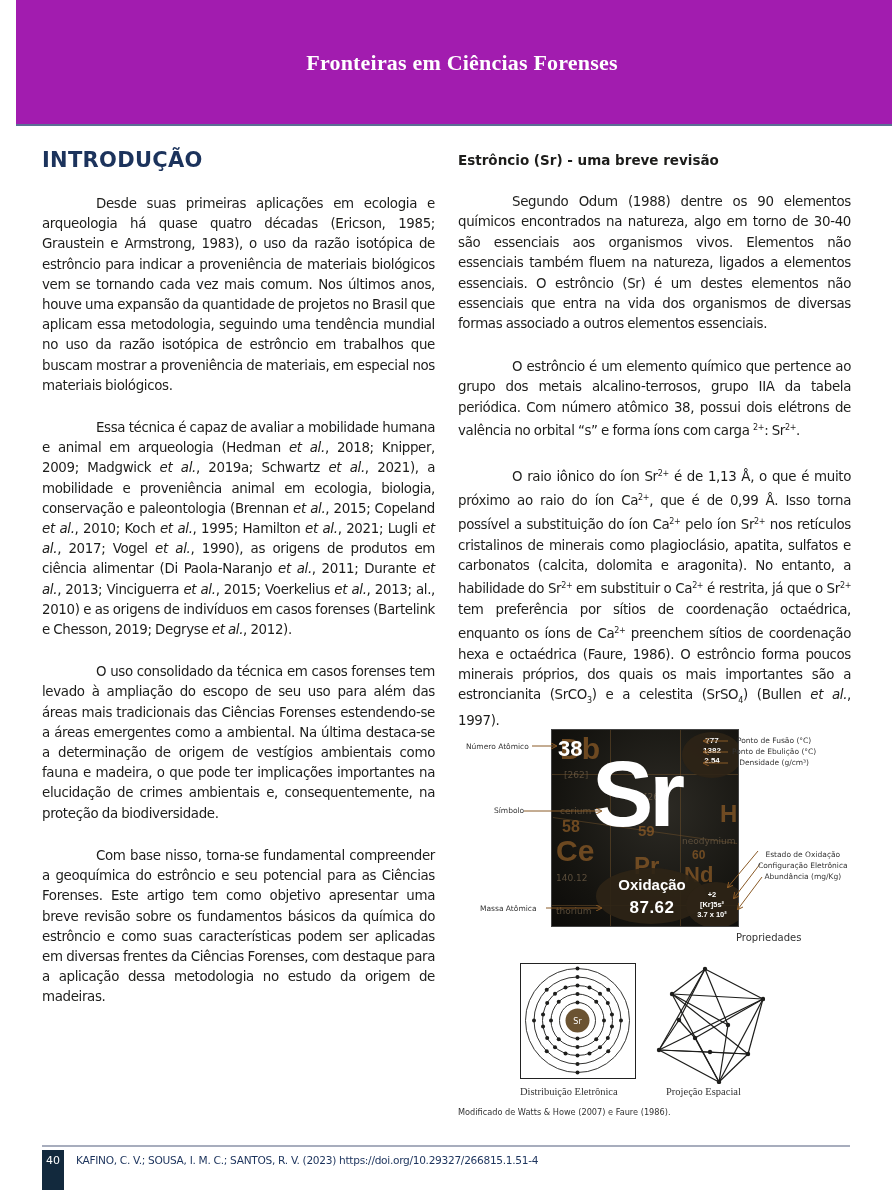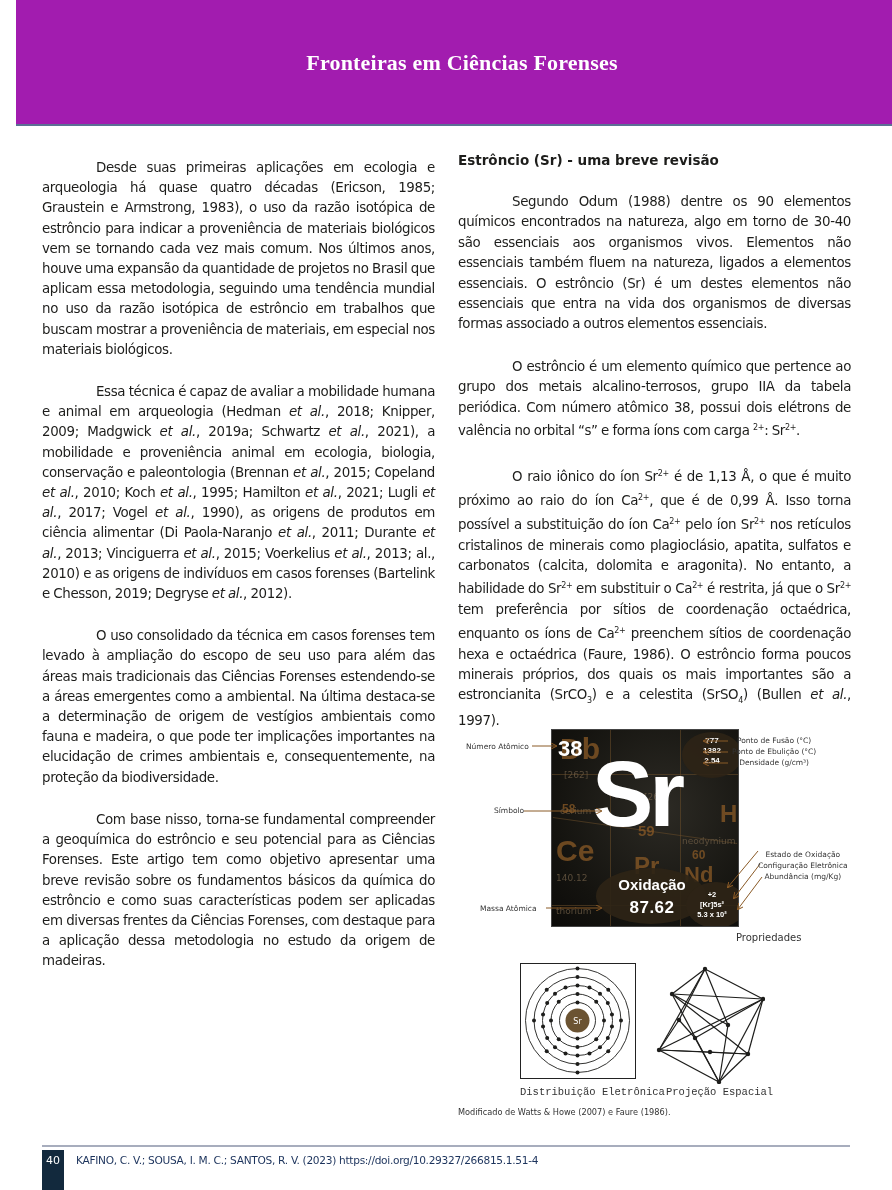--- a/index.html
+++ b/index.html
@@ -29,34 +29,35 @@
   .el-props-top-blob { position: absolute; left: 130px; top: 2px; width: 60px; height: 46px; border-radius: 50%; background: #2e2416; opacity: 0.9; }
   .el-props-top { position: absolute; left: 140px; top: 6px; width: 40px; text-align: center; color: #ffffff; font-weight: bold; font-size: 8px; line-height: 10px; font-family: "Liberation Sans", sans-serif; }
   .el-props-bottom-blob { position: absolute; left: 134px; top: 152px; width: 60px; height: 46px; border-radius: 50%; background: #2e2416; opacity: 0.9; }
   .el-props-bottom { position: absolute; left: 138px; top: 160px; width: 44px; text-align: center; color: #ffffff; font-weight: bold; font-size: 7.5px; line-height: 10px; font-family: "Liberation Sans", sans-serif; }
   .callout { position: absolute; font-family: "DejaVu Sans", sans-serif; font-size: 7.5px; color: #333; white-space: nowrap; }
   .callout-right { text-align: center; line-height: 11px; }
   .arrows-svg { position: absolute; left: 0; top: 0; width: 400px; height: 220px; pointer-events: none; }
   .prop-label { position: absolute; left: 278px; top: 206px; font-size: 10px; color: #333; font-family: "DejaVu Sans", sans-serif; }
   .atom-box { position: absolute; left: 62px; top: 237px; width: 116px; height: 116px; border: 1.5px solid #222; box-sizing: border-box; background: #fff; }
   .atom-svg, .proj-svg { position: absolute; }
-  .diag-label { position: absolute; font-size: 10.5px; color: #333; font-family: Liberation Mono, monospace; }
+  .diag-label { position: absolute; font-size: 10.5px; color: #333; font-family: Liberation Serif, serif; }
   .fig-caption { position: absolute; left: 458px; top: 1106px; width: 400px; font-size: 8.2px; line-height: 12px; color: #333; font-family: "DejaVu Sans", sans-serif; }
   .footer-rule { position: absolute; left: 42px; top: 1145px; width: 808px; height: 2px; background: #a7adbd; }
   .page-number { position: absolute; left: 42px; top: 1150px; width: 22px; height: 40px; background: #12293d; color: #ffffff; font-size: 11px; text-align: center; padding-top: 4px; box-sizing: border-box; font-family: "DejaVu Sans", sans-serif; }
   .footer-citation { position: absolute; left: 76px; top: 1154px; font-size: 10.6px; color: #1c335c; font-family: "DejaVu Sans", sans-serif; letter-spacing: -0.3px; }
 </style>
 </head>
 <body>
 
 <header class="header">
   <div class="header-title">Fronteiras em Ciências Forenses</div>
 </header>
 
 <section class="col col-left">
+  <h1 class="section-heading">INTRODUÇÃO</h1>
   <p class="body">Desde suas primeiras aplicações em ecologia e arqueologia há quase quatro décadas (Ericson, 1985; Graustein e Armstrong, 1983), o uso da razão isotópica de estrôncio para indicar a proveniência de materiais biológicos vem se tornando cada vez mais comum. Nos últimos anos, houve uma expansão da quantidade de projetos no Brasil que aplicam essa metodologia, seguindo uma tendência mundial no uso da razão isotópica de estrôncio em trabalhos que buscam mostrar a proveniência de materiais, em especial nos materiais biológicos.</p>
   <p class="body">Essa técnica é capaz de avaliar a mobilidade humana e animal em arqueologia (Hedman <i>et al.</i>, 2018; Knipper, 2009; Madgwick <i>et al.</i>, 2019a; Schwartz <i>et al.</i>, 2021), a mobilidade e proveniência animal em ecologia, biologia, conservação e paleontologia (Brennan <i>et al.</i>, 2015; Copeland <i>et al.</i>, 2010; Koch <i>et al.</i>, 1995; Hamilton <i>et al.</i>, 2021; Lugli <i>et al.</i>, 2017; Vogel <i>et al.</i>, 1990), as origens de produtos em ciência alimentar (Di Paola-Naranjo <i>et al.</i>, 2011; Durante <i>et al.</i>, 2013; Vinciguerra <i>et al.</i>, 2015; Voerkelius <i>et al.</i>, 2013; al., 2010) e as origens de indivíduos em casos forenses (Bartelink e Chesson, 2019; Degryse <i>et al.</i>, 2012).</p>
   <p class="body">O uso consolidado da técnica em casos forenses tem levado à ampliação do escopo de seu uso para além das áreas mais tradicionais das Ciências Forenses estendendo-se a áreas emergentes como a ambiental. Na última destaca-se a determinação de origem de vestígios ambientais como fauna e madeira, o que pode ter implicações importantes na elucidação de crimes ambientais e, consequentemente, na proteção da biodiversidade.</p>
   <p class="body">Com base nisso, torna-se fundamental compreender a geoquímica do estrôncio e seu potencial para as Ciências Forenses. Este artigo tem como objetivo apresentar uma breve revisão sobre os fundamentos básicos da química do estrôncio e como suas características podem ser aplicadas em diversas frentes da Ciências Forenses, com destaque para a aplicação dessa metodologia no estudo da origem de madeiras.</p>
 </section>
 
 <section class="col col-right">
   <h2 class="sub-heading">Estrôncio (Sr) - uma breve revisão</h2>
   <p class="body">Segundo Odum (1988) dentre os 90 elementos químicos encontrados na natureza, algo em torno de 30-40 são essenciais aos organismos vivos. Elementos não essenciais também fluem na natureza, ligados a elementos essenciais. O estrôncio (Sr) é um destes elementos não essenciais que entra na vida dos organismos de diversas formas associado a outros elementos essenciais.</p>
   <p class="body"><span>O estrôncio é um elemento químico que pertence ao grupo dos metais alcalino-terrosos, grupo IIA da tabela periódica. Com número atômico 38, possui dois elétrons de valência no orbital “s” e forma íons com carga </span><sup>2+</sup><span>: Sr</span><sup>2+</sup><span>.</span></p>
@@ -66,21 +67,21 @@
 <figure class="figure" style="margin:0;">
   <div class="element-card">
     <div class="grid-line" style="left:0;top:44px;width:186px;height:1px;"></div>
     <div class="grid-line" style="left:0;top:100px;width:186px;height:1px;transform:rotate(8deg);"></div>
     <div class="grid-line" style="left:0;top:175px;width:186px;height:1px;"></div>
     <div class="grid-line" style="left:58px;top:0;width:1px;height:196px;"></div>
     <div class="grid-line" style="left:128px;top:0;width:1px;height:196px;"></div>
     <div class="bg-glyph" style="left:8px;top:2px;font-size:30px;">Db</div>
     <div class="bg-small" style="left:12px;top:40px;">[262]</div>
     <div class="bg-small" style="left:8px;top:76px;">cerium</div>
-    <div class="bg-glyph" style="left:10px;top:72px;font-size:12px;">58</div>
+    <div class="bg-glyph" style="left:10px;top:88px;font-size:16px;">58</div>
     <div class="bg-glyph" style="left:4px;top:104px;font-size:30px;text-align:center;">Ce</div>
     <div class="bg-small" style="left:4px;top:143px;">140.12</div>
     <div class="bg-small" style="left:4px;top:176px;">thorium</div>
     <div class="bg-small" style="left:92px;top:62px;">[266]</div>
     <div class="bg-glyph" style="left:86px;top:92px;font-size:15px;text-align:right;">59</div>
     <div class="bg-glyph" style="left:82px;top:122px;font-size:24px;">Pr</div>
     <div class="bg-small" style="left:130px;top:106px;">neodymium</div>
     <div class="bg-glyph" style="left:140px;top:118px;font-size:12px;">60</div>
     <div class="bg-glyph" style="left:132px;top:132px;font-size:22px;">Nd</div>
     <div class="bg-glyph" style="left:168px;top:70px;font-size:24px;">H</div>
@@ -93,21 +94,21 @@
       <div>1382</div>
       <div>2.54</div>
     </div>
     <div class="el-name-blob"></div>
     <div class="el-name">Oxidação</div>
     <div class="el-mass">87.62</div>
     <div class="el-props-bottom-blob"></div>
     <div class="el-props-bottom">
       <div>+2</div>
       <div>[Kr]5s²</div>
-      <div>5.3 x 10²</div>
+      <div>3.7 x 10²</div>
     </div>
   </div>
 
   <svg class="arrows-svg" viewBox="0 0 400 220">
     <defs>
       <marker id="ah" markerWidth="6" markerHeight="6" refX="5" refY="3" orient="auto">
         <path d="M0,0 L6,3 L0,6" fill="none" stroke="#8a5a26" stroke-width="1"></path>
       </marker>
     </defs>
     <line x1="74" y1="20" x2="98" y2="20" stroke="#8a5a26" stroke-width="1" marker-end="url(#ah)"></line>

